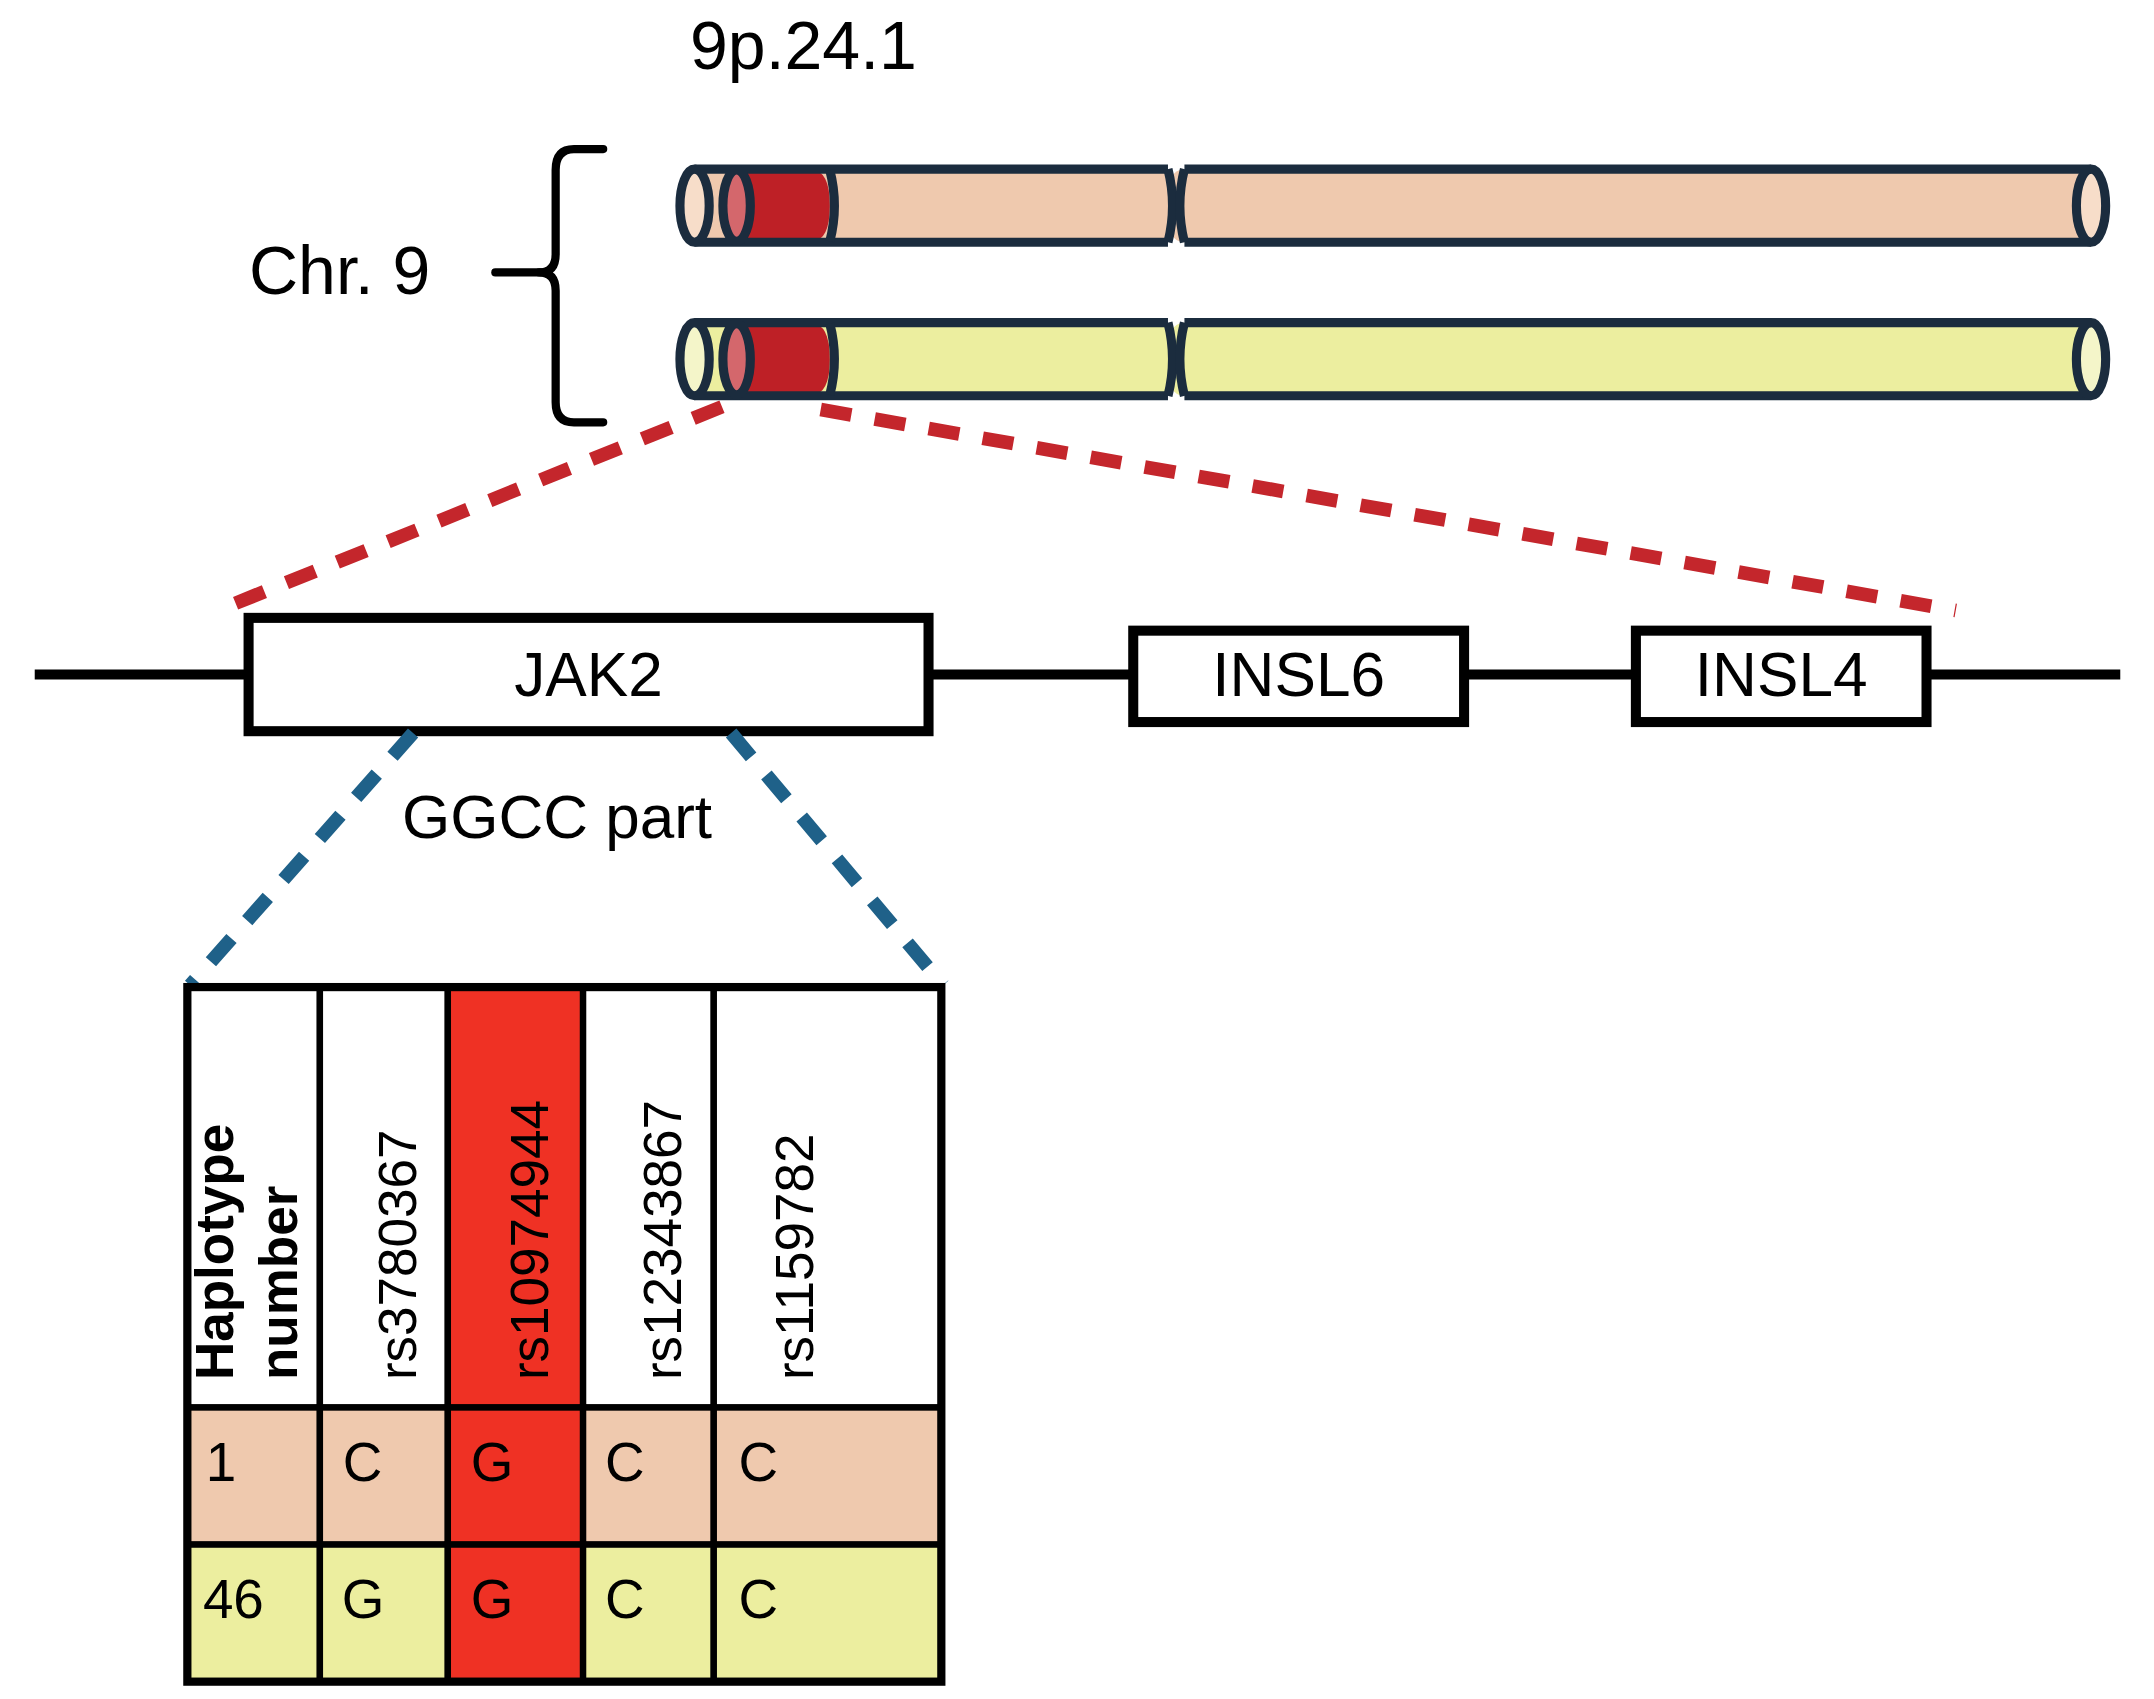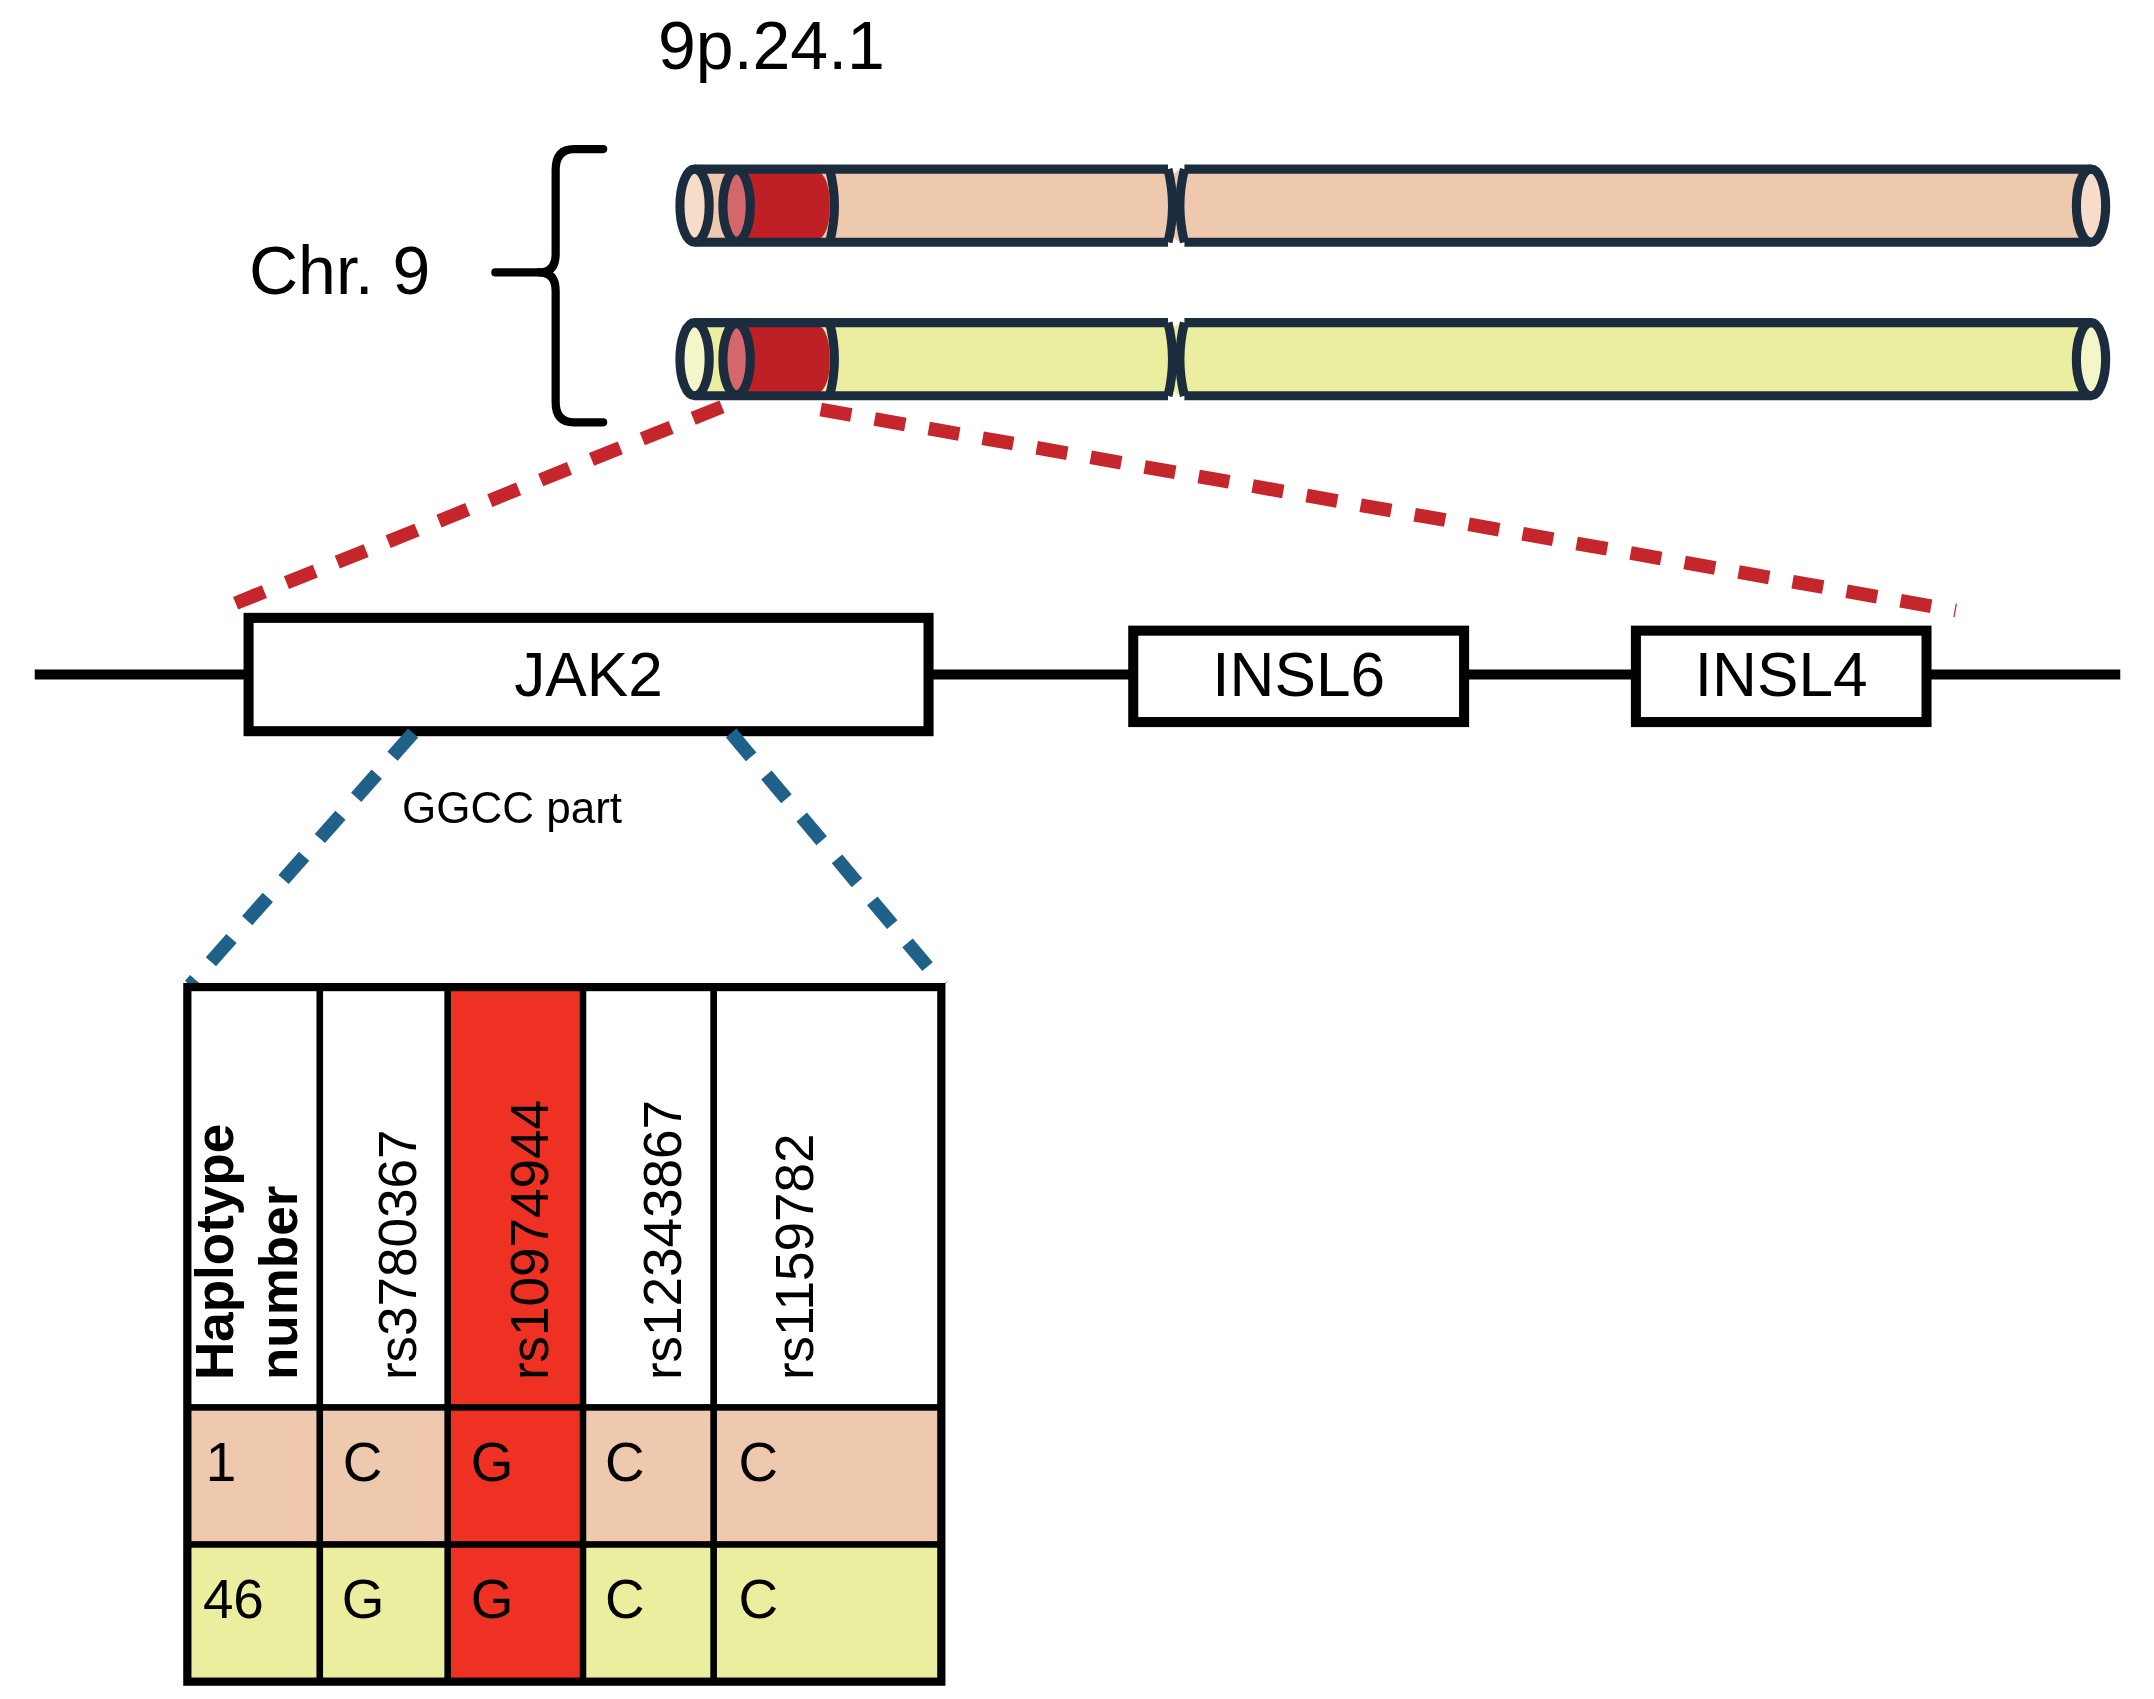--- a/index.html
+++ b/index.html
@@ -24,33 +24,33 @@
     top: 0;
     width: 2155px;
     height: 1700px;
   }
   .lbl {
     position: absolute;
     white-space: nowrap;
     line-height: 1;
   }
   #cyto-label {
-    left: 658px;
+    left: 690px;
     top: 11px;
     font-size: 68px;
   }
   #chr-label {
     left: 249px;
     top: 236px;
     font-size: 68px;
   }
   #ggcc-label {
     left: 402px;
     top: 786px;
-    font-size: 44px;
+    font-size: 62px;
   }
   .gene-label {
     font-size: 68px;
     text-anchor: middle;
   }
   .cell-text {
     font-size: 60px;
     font-family: "Liberation Sans", sans-serif;
   }
   .hdr-text {

